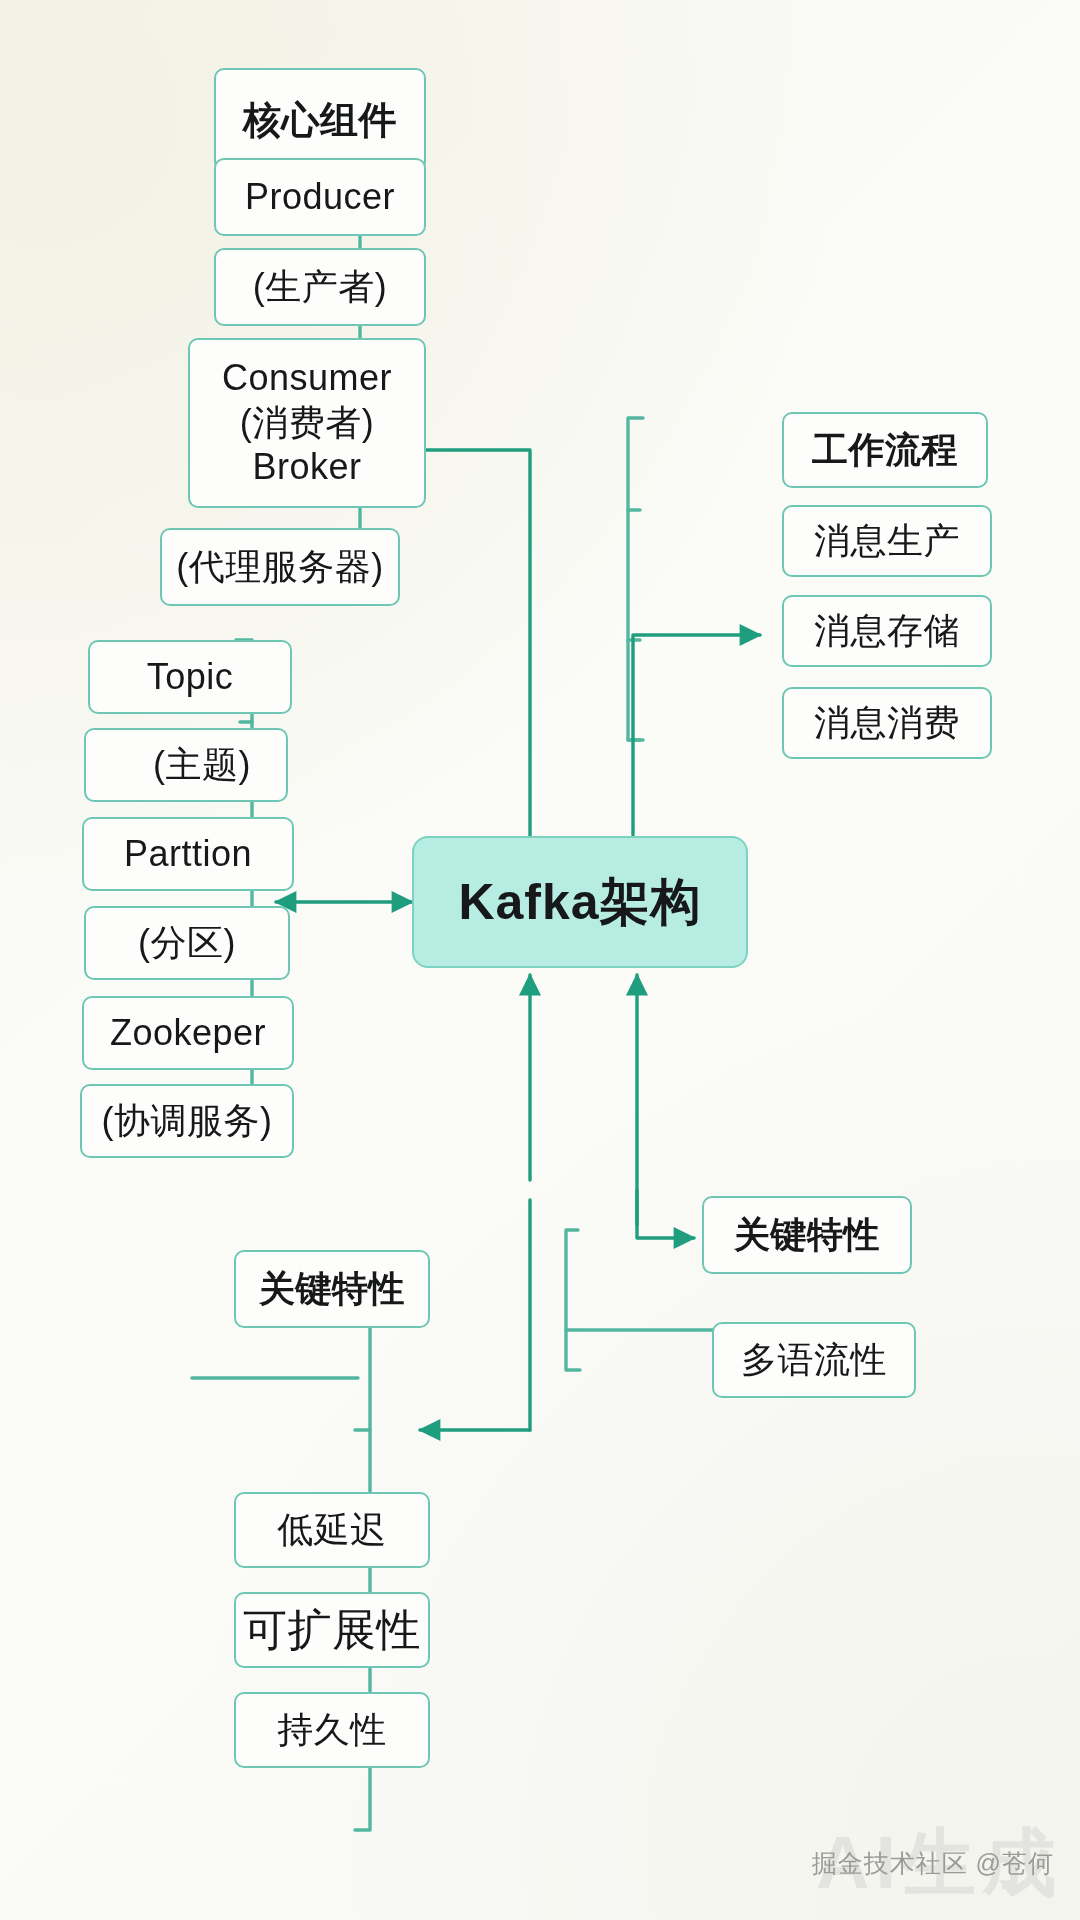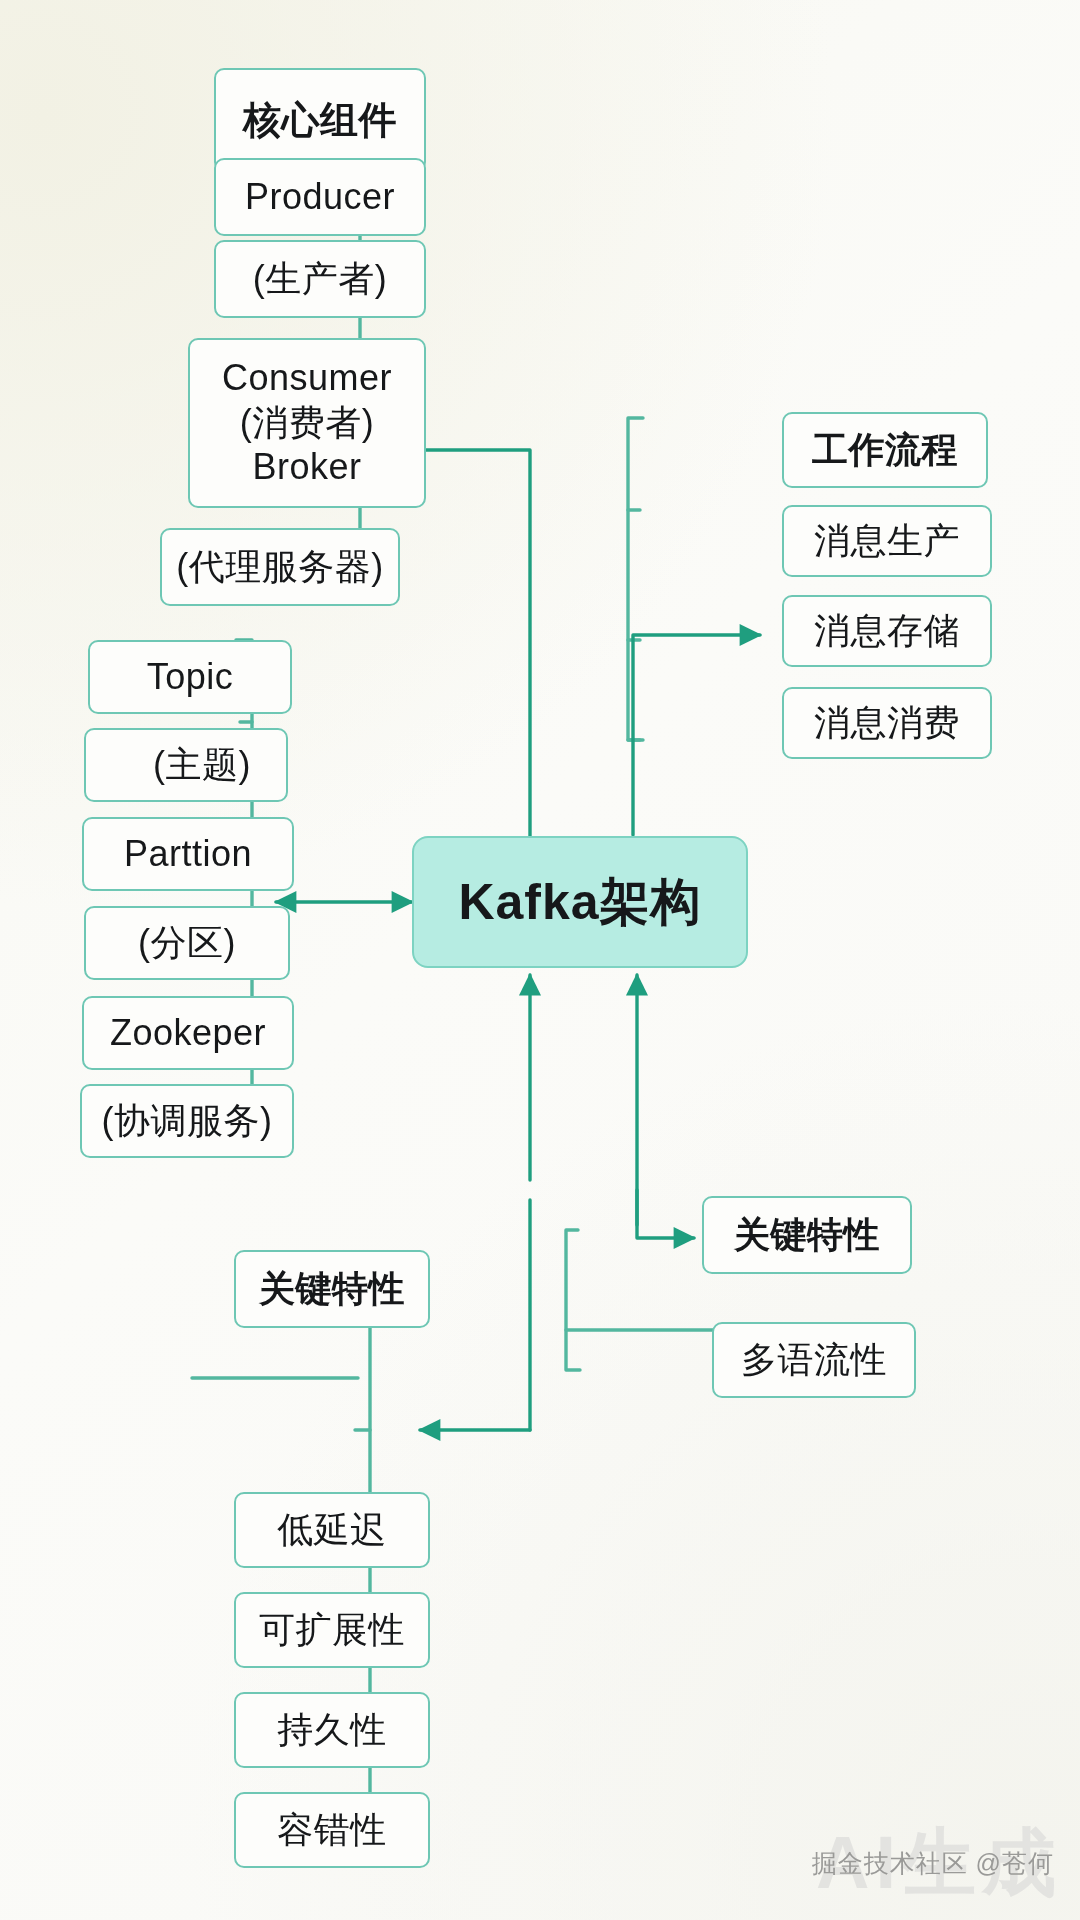--- a/index.html
+++ b/index.html
@@ -121,21 +121,21 @@
     <path d="M637 1190 L637 1238 L694 1238" fill="none" stroke="#1f9e7f" stroke-width="3.4" stroke-linecap="round" stroke-linejoin="round" marker-end="url(#ah)"></path>
 
     <path d="M530 1430 L420 1430" fill="none" stroke="#1f9e7f" stroke-width="3.4" stroke-linecap="round" marker-end="url(#ah)"></path>
     <path d="M530 1430 L530 1200" fill="none" stroke="#1f9e7f" stroke-width="3.4" stroke-linecap="round"></path>
   </svg>
 
   <div class="node hdr" style="left:214px;top:68px;width:212px;height:104px;font-size:38px;">核心组件</div>
 
   <div class="node" style="left:214px;top:158px;width:212px;height:78px;font-size:36px;">Producer</div>
 
-  <div class="node" style="left:214px;top:240px;width:212px;height:78px;font-size:36px;">(生产者)</div>
+  <div class="node" style="left:214px;top:248px;width:212px;height:78px;font-size:36px;">(生产者)</div>
 
   <div class="node" style="left:188px;top:338px;width:238px;height:170px;font-size:36px;flex-direction:column;justify-content:center;gap:2px;text-align:center;">
     <span>Consumer</span>
     <span>(消费者)</span>
     <span>Broker</span>
   </div>
 
   <div class="node" style="left:160px;top:528px;width:240px;height:78px;font-size:36px;">(代理服务器)</div>
 
   <div class="node" style="left:88px;top:640px;width:204px;height:74px;font-size:36px;">Topic</div>
@@ -162,22 +162,21 @@
 
   <div class="node hdr" style="left:702px;top:1196px;width:210px;height:78px;font-size:36px;">关键特性</div>
 
   <div class="node" style="left:712px;top:1322px;width:204px;height:76px;font-size:36px;">多语流性</div>
 
   <div class="node hdr" style="left:234px;top:1250px;width:196px;height:78px;font-size:36px;">关键特性</div>
 
 
   <div class="node" style="left:234px;top:1492px;width:196px;height:76px;font-size:36px;">低延迟</div>
 
-  <div class="node" style="left:234px;top:1592px;width:196px;height:76px;font-size:36px;">可扩展性</div>
+  <div class="node" style="left:234px;top:1592px;width:196px;height:76px;font-size:44px;">可扩展性</div>
 
   <div class="node" style="left:234px;top:1692px;width:196px;height:76px;font-size:36px;">持久性</div>
 
-  <div class="node" style="left:234px;top:1792px;width:196px;height:76px;font-size:36px;">容错性</div>
 
   <div class="wm-big" style="right:18px;bottom:6px;font-size:74px;">AI生成</div>
 
   <div class="wm-small" style="right:26px;bottom:40px;font-size:25px;">掘金技术社区 @苍何</div>
 </div>
 
 </body></html>

